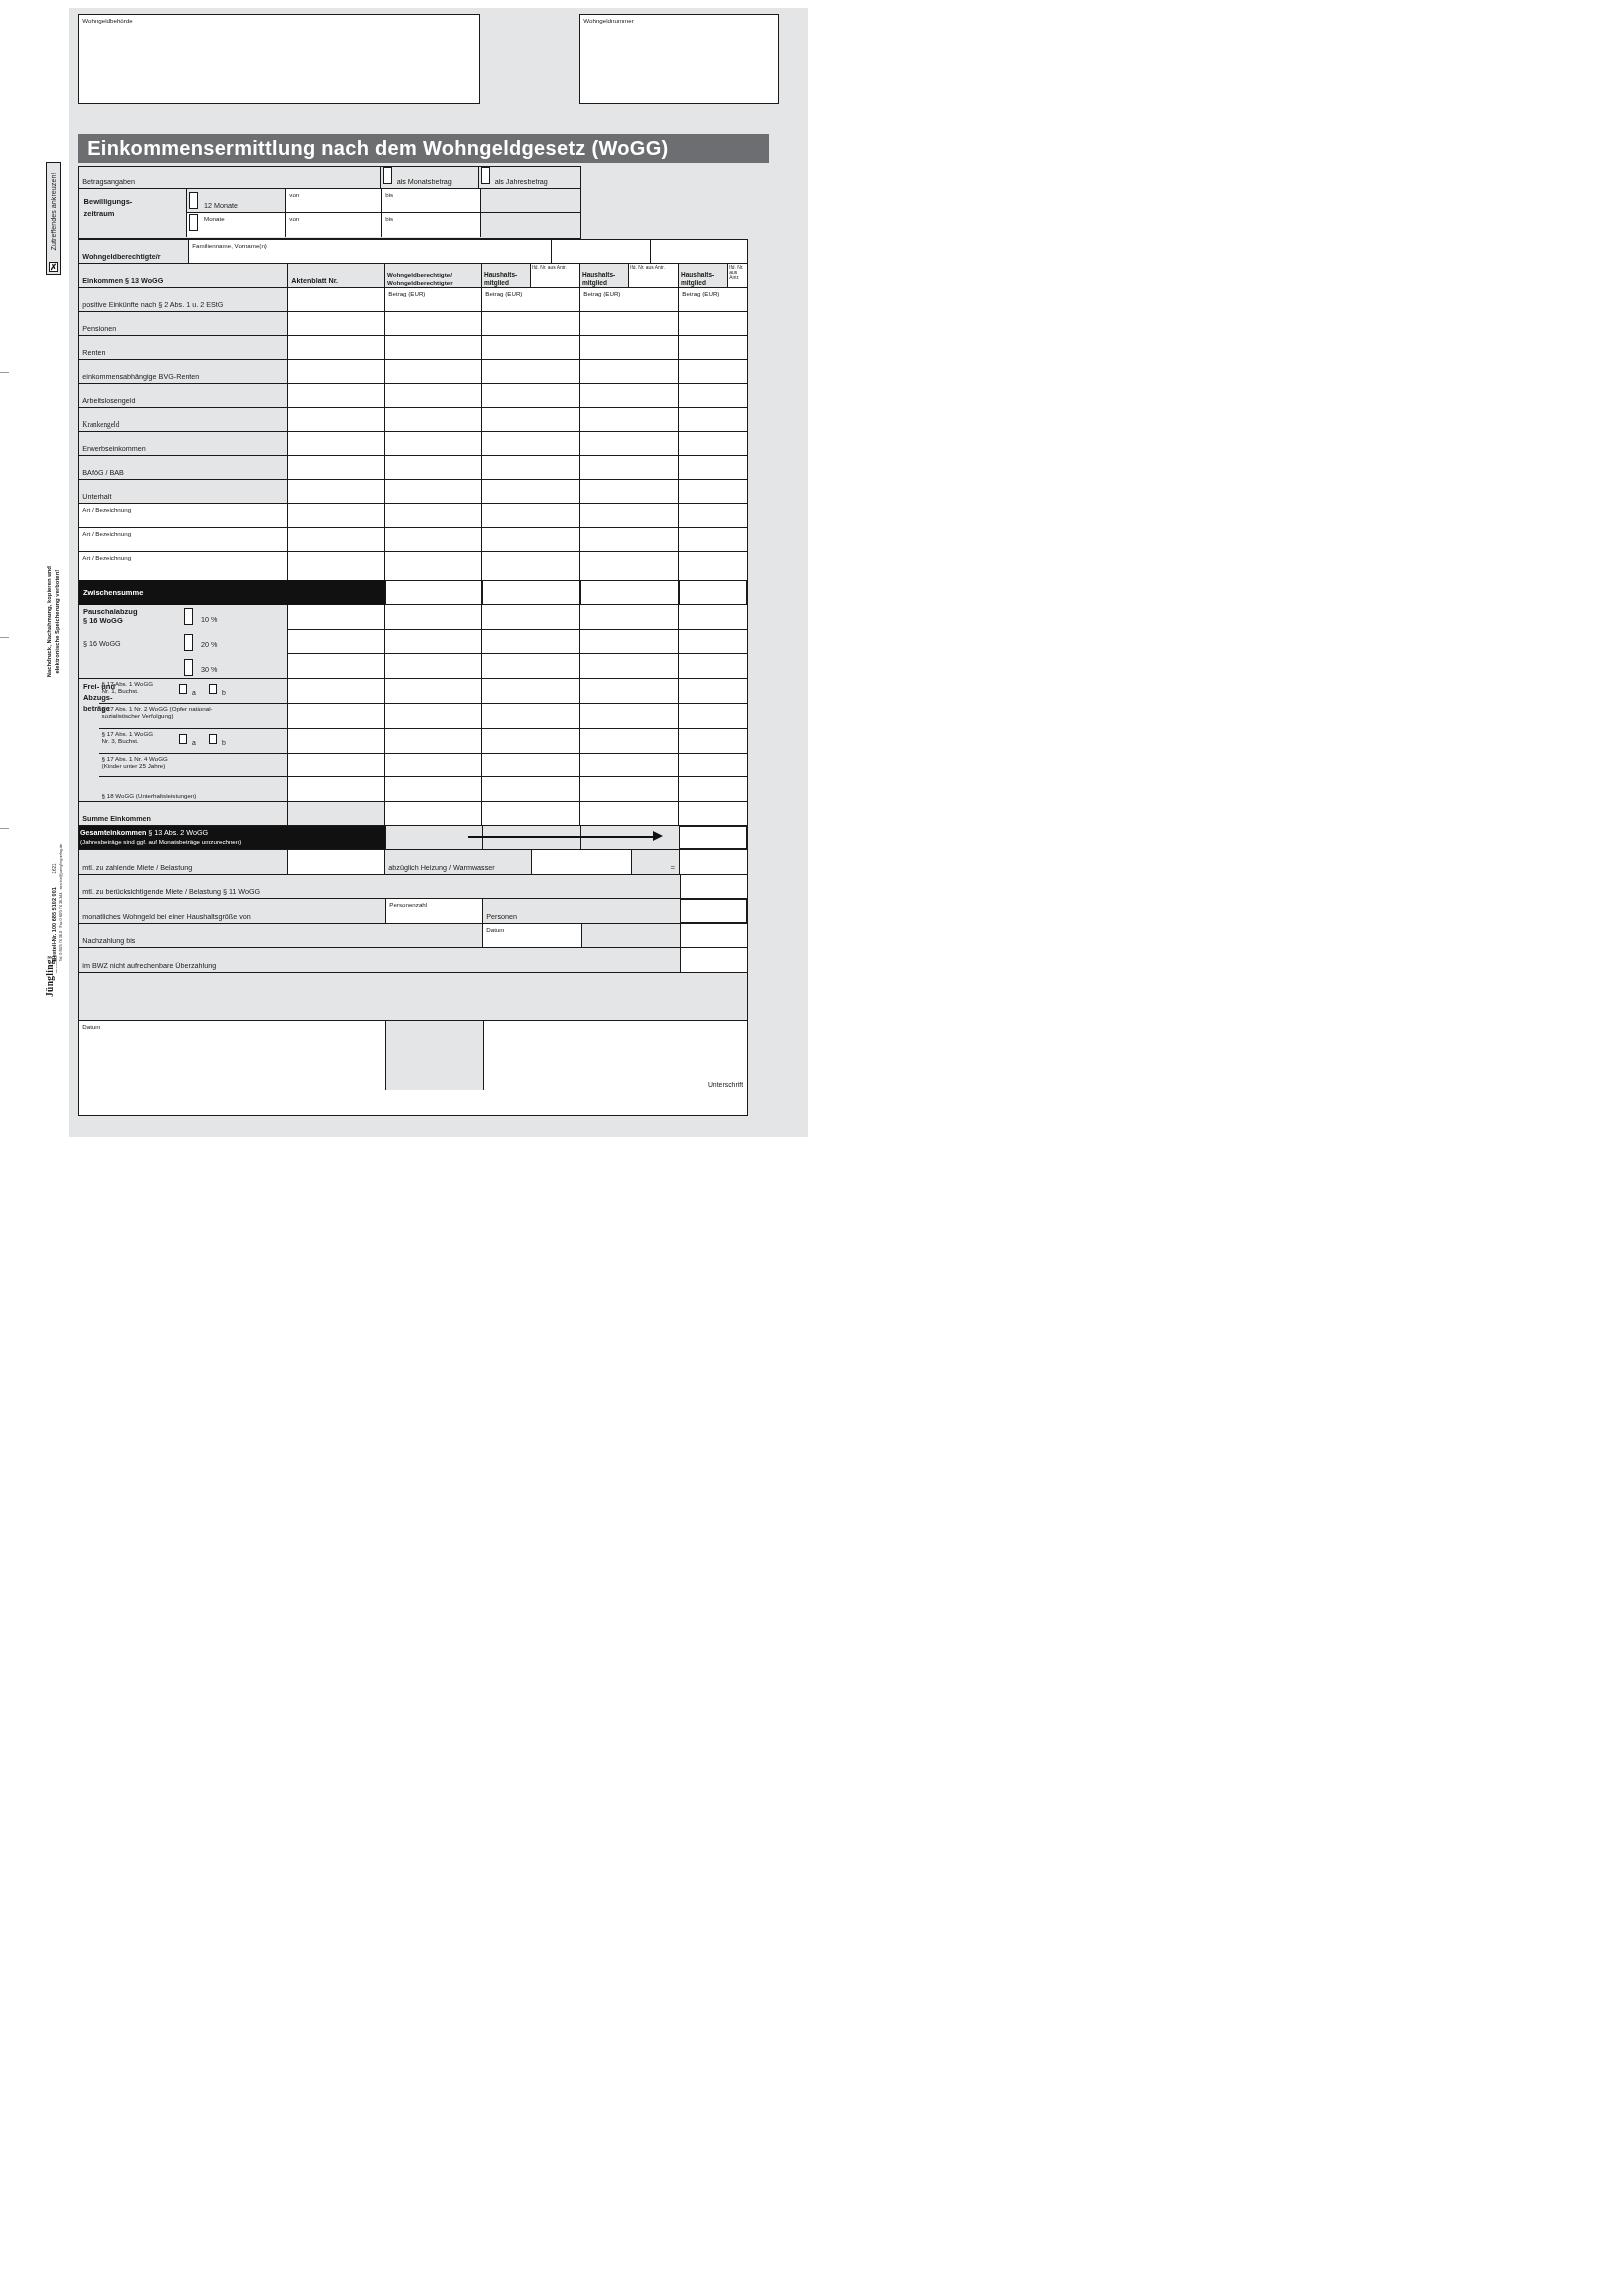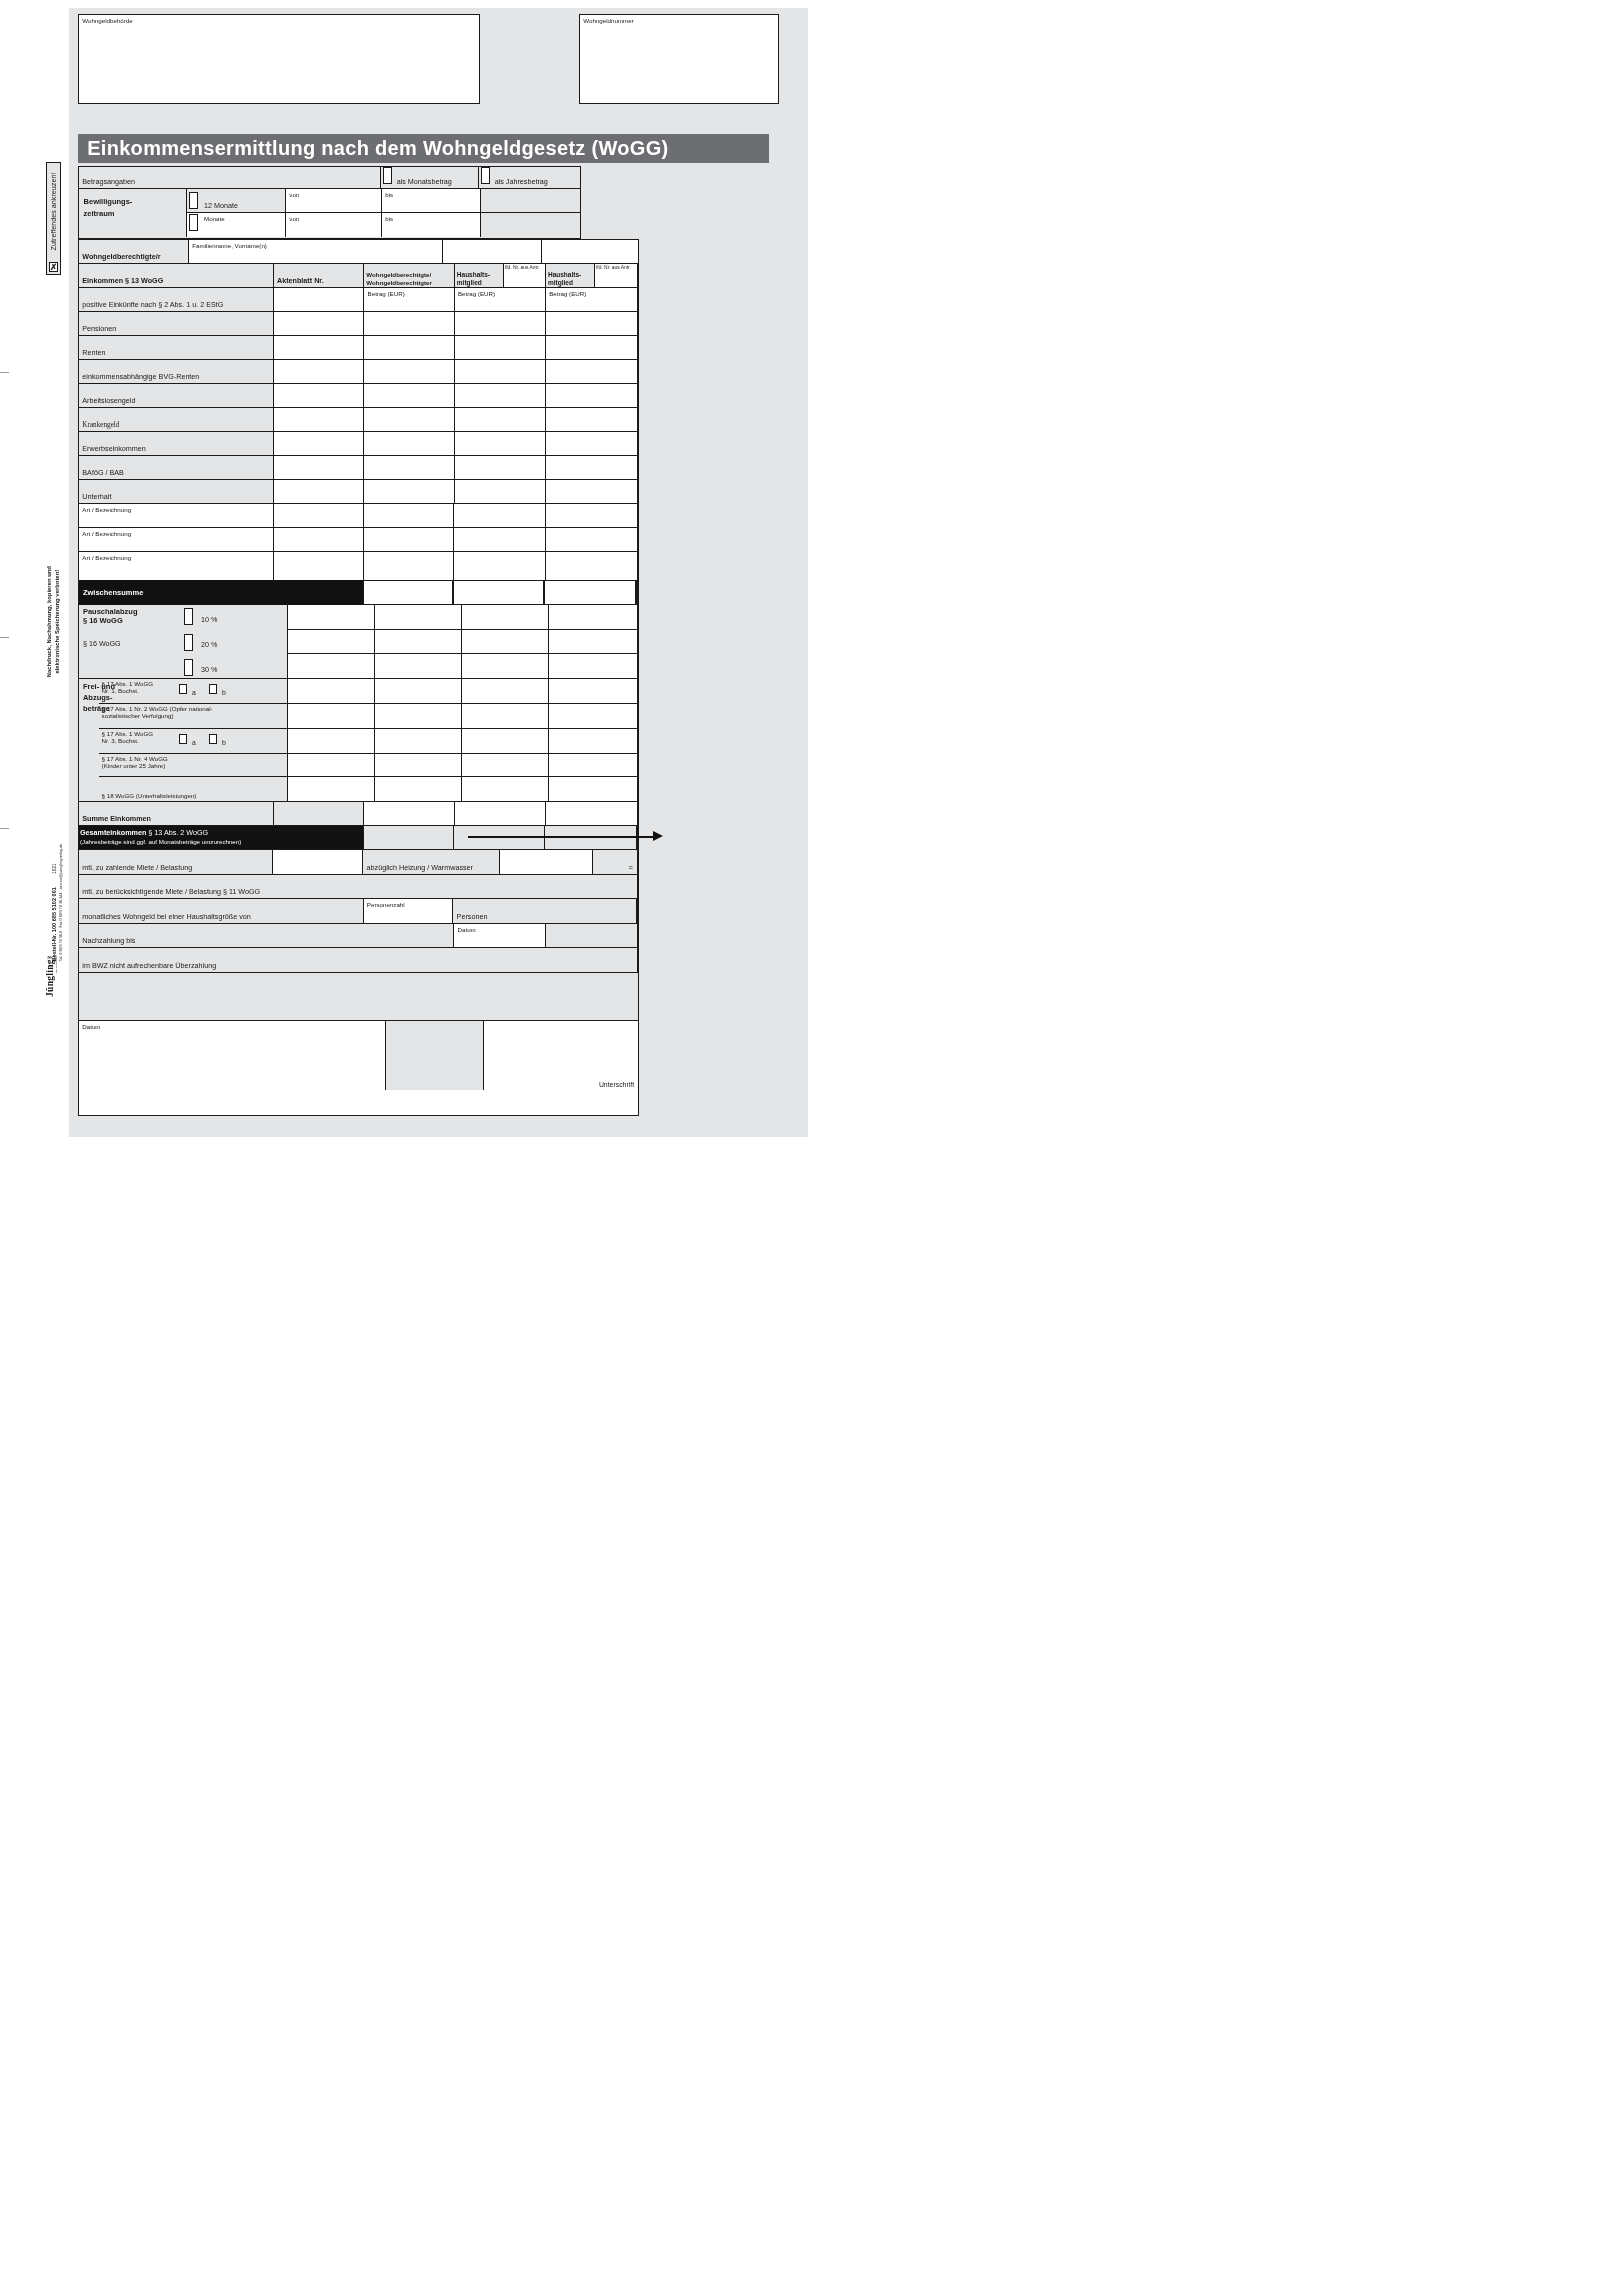--- a/index.html
+++ b/index.html
@@ -163,21 +163,21 @@
       </div>
       <div class="c g wl"></div>
     </div>
 
     <div class="abs" style="left:4.6px;top:29px;font-weight:bold;font-size:7.5px;line-height:1.6;">
       <span style="display:block">Bewilligungs-</span>
       <span style="display:block">zeitraum</span>
     </div>
   </div>
 
-  <div class="blk" style="left:78px;top:239px;width:561px;height:877px;">
+  <div class="blk" style="left:78px;top:239px;width:670px;height:877px;">
 
     <div class="r h37" style="border-bottom:0.7px solid #1a1a1a;">
       <div class="c g bl bold" style="width:109px">Wohngeldberechtigte/r</div>
       <div class="c in wl">
         <div class="tl">Familienname, Vorname(n)</div>
       </div>
       <div class="c in" style="width:99px"></div>
       <div class="c in" style="width:97px"></div>
     </div>
 

